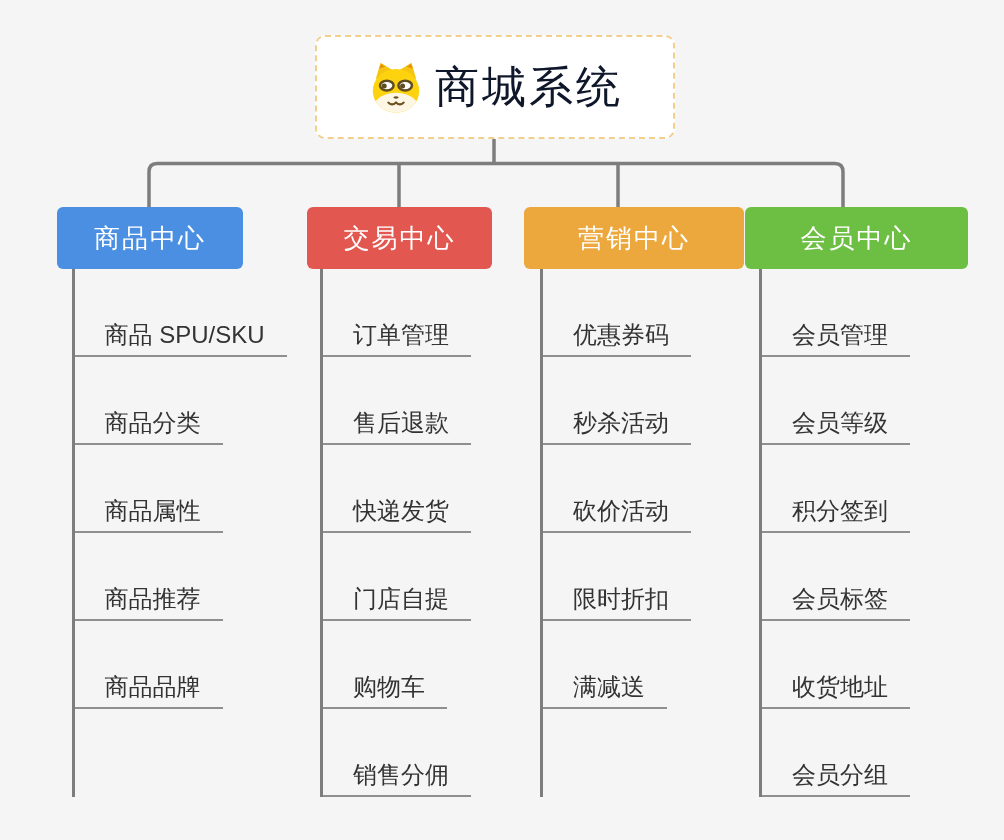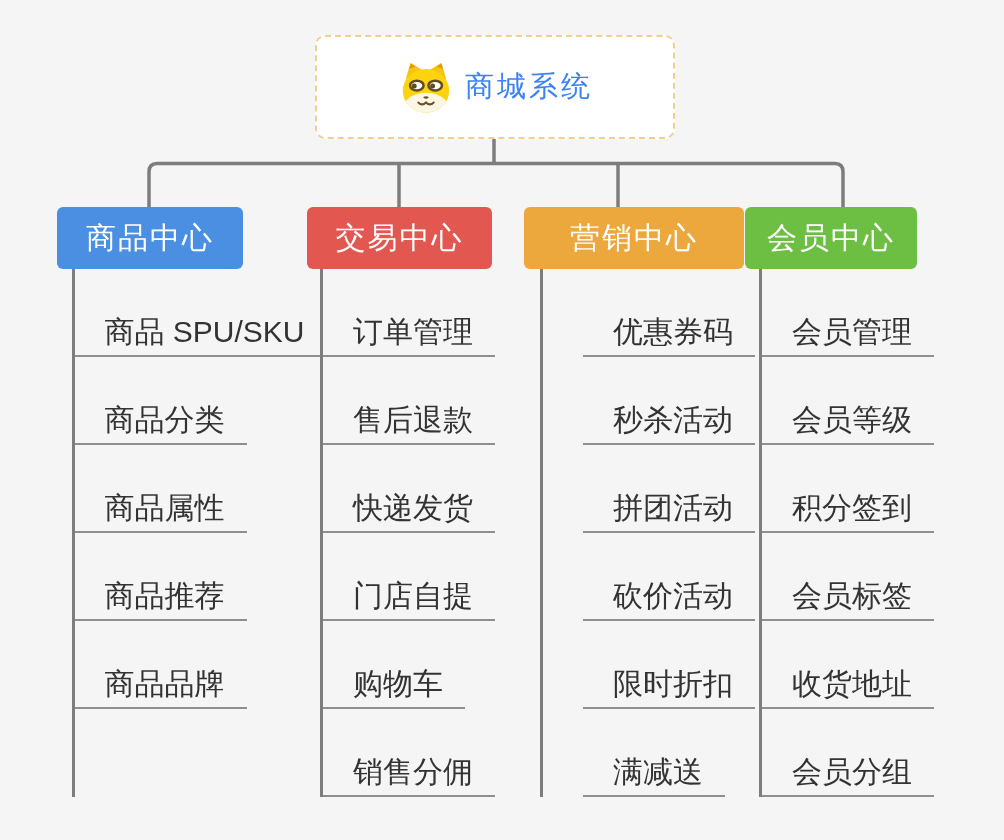--- a/index.html
+++ b/index.html
@@ -28,66 +28,66 @@
     width: 360px; height: 104px;
     background: #ffffff;
     border: 2px dashed #f3cf8e;
     border-radius: 10px;
     display: flex;
     align-items: center;
     justify-content: center;
     gap: 10px;
   }
   .root-title {
-    font-size: 29px;
+    font-size: 44px;
     letter-spacing: 3px;
-    color: #3b82f6;
+    color: #0f172a;
     white-space: nowrap;
   }
   .root-icon { width: 58px; height: 56px; flex: 0 0 auto; }
   
   .branch {
     position: absolute;
     top: 207px;
     height: 62px;
     border-radius: 6px;
     display: flex;
     align-items: center;
     justify-content: center;
     color: #ffffff;
-    font-size: 30px;
+    font-size: 26px;
     letter-spacing: 2px;
     white-space: nowrap;
     cursor: default;
   }
   .b0 { left: 57px;  width: 186px; }
   .b1 { left: 307px; width: 185px; text-align: center; }
   .b2 { left: 524px; width: 220px; }
-  .b3 { left: 745px; width: 172px; }
+  .b3 { left: 745px; width: 223px; }
   
   .col {
     position: absolute;
     top: 269px;
     height: 528px;
     border-left: 3px solid #7d7d7d;
   }
   .c0 { left: 71.5px; }
   .c1 { left: 320px; }
-  .c2 { left: 540px; padding-left: 40px; }
+  .c2 { left: 540px; }
   .c3 { left: 759px; }
   .slot {
     height: 88px;
     display: flex;
     align-items: flex-end;
   }
   .leaf {
     width: max-content;
     border-bottom: 2.5px solid #8f8f8f;
     padding: 0 22px 6px 30px;
-    font-size: 30px;
+    font-size: 24px;
     color: #333333;
     white-space: nowrap;
     line-height: 1.15;
   }
 </style>
 </head>
 <body>
 
 <div class="canvas">
 
@@ -168,23 +168,20 @@
   </div>
 
   <div class="col c2">
     <div class="slot">
         <div class="leaf">优惠券码</div>
       </div>
     <div class="slot">
         <div class="leaf">秒杀活动</div>
       </div>
     <div class="slot">
-        <div class="leaf">拼团活动</div>
-      </div>
-    <div class="slot">
         <div class="leaf">砍价活动</div>
       </div>
     <div class="slot">
         <div class="leaf">限时折扣</div>
       </div>
     <div class="slot">
         <div class="leaf">满减送</div>
       </div>
   </div>
 

